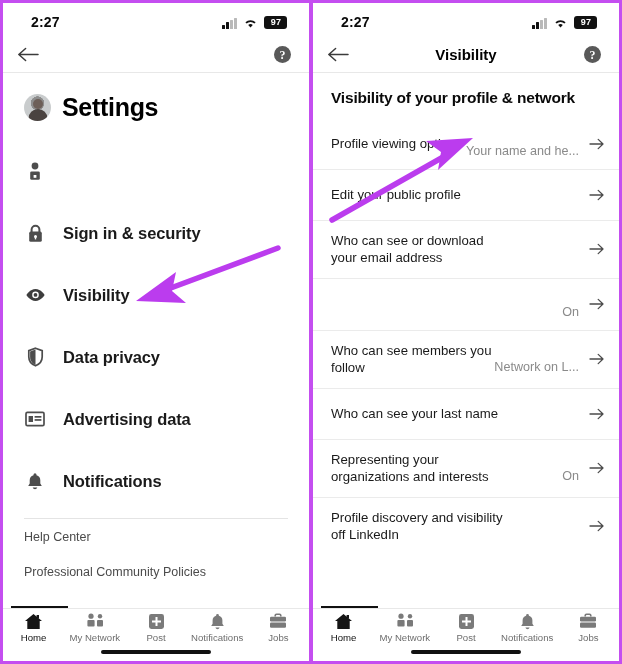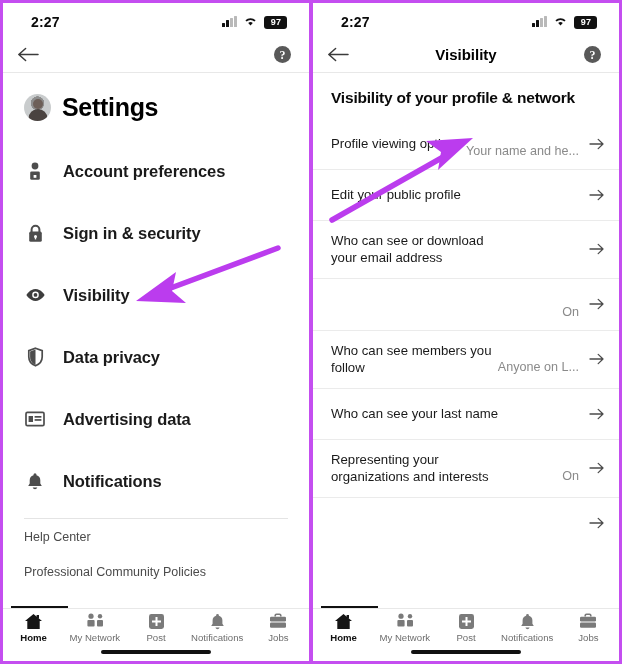--- a/index.html
+++ b/index.html
@@ -29,21 +29,21 @@
   .statusbar {
     height: 34px;
     display: flex; align-items: center;
     justify-content: space-between;
     padding: 4px 22px 0 28px;
   }
   .clock {
     font-size: 14px; font-weight: bold; color: #0b0b0b;
     letter-spacing: .2px;
   }
-  .status-icons { display: flex; align-items: flex-start; gap: 6px; }
+  .status-icons { display: flex; align-items: flex-end; gap: 6px; }
   .sig { display: flex; align-items: flex-end; gap: 1.4px; height: 11px; }
   .sig i { display: block; width: 2.6px; background: #111; border-radius: .5px; }
   .sig i:nth-child(1){height:4px}
   .sig i:nth-child(2){height:6.5px}
   .sig i:nth-child(3){height:9px;background:#b9b9b9}
   .sig i:nth-child(4){height:11px;background:#b9b9b9}
   .wifi { position: relative; width: 15px; height: 11px; }
   .wifi svg { display:block; }
   .battery {
     background: #111; color: #fff; border-radius: 3px;
@@ -141,21 +141,21 @@
     height: 53px; background: #fff;
     border-top: 1px solid #e8e8e8;
     display: flex; align-items: flex-start; padding-top: 3px;
   }
   .nav-item {
     flex: 1; display: flex; flex-direction: column;
     align-items: center; gap: 1px; cursor: pointer;
   }
   .nav-icon { height: 19px; display:flex; align-items:center; justify-content:center; }
   .nav-label { font-size: 9.6px; color: #6d6d6d; }
-  .nav-item.active .nav-label { color: #111; font-weight: bold; }
+  .nav-item.active .nav-label { color: #111; font-weight: normal; }
   .home-indicator {
     position: absolute; bottom: 7px; left: 50%; transform: translateX(-50%);
     width: 110px; height: 4.5px; border-radius: 3px; background: #111;
   }
   .active-underline {
     position: absolute; bottom: 53px; left: 8px;
     width: 57px; height: 2.5px; background: #111;
   }
 
   
@@ -203,21 +203,20 @@
     <div class="menu">
 
       <div class="menu-item">
         <span class="menu-icon">
           <svg width="16" height="19" viewBox="0 0 16 19">
               <circle cx="8" cy="4" r="3.4" fill="#4d4d4d"></circle>
               <rect x="3.2" y="9.4" width="9.6" height="8.4" rx="1.4" fill="#4d4d4d"></rect>
               <rect x="6.6" y="13" width="2.8" height="2.8" fill="#fff"></rect>
             </svg>
         </span>
-        <span class="menu-label">Account preferences</span>
       </div>
 
       <div class="menu-item">
         <span class="menu-icon">
           <svg width="17" height="19" viewBox="0 0 17 19">
               <path d="M4.6 8V5.6a3.9 3.9 0 0 1 7.8 0V8" stroke="#4d4d4d" stroke-width="2" fill="none"></path>
               <rect x="2.2" y="7.6" width="12.6" height="10.2" rx="1.6" fill="#4d4d4d"></rect>
               <circle cx="8.5" cy="12.4" r="1.5" fill="#fff"></circle>
               <rect x="7.8" y="12.4" width="1.4" height="3" fill="#fff"></rect>
             </svg>
@@ -399,21 +398,21 @@
         <span class="row-value">On</span>
         <span class="row-chevron">
           <svg width="16" height="12" viewBox="0 0 16 12">
               <path d="M1 6h13M9.2 1.4 14 6l-4.8 4.6" stroke="#4b4b4b" stroke-width="1.3" fill="none" stroke-linecap="round" stroke-linejoin="round"></path>
             </svg>
         </span>
       </div>
 
       <div class="row">
         <span class="row-label">Who can see members you follow</span>
-        <span class="row-value">Anyone on L...</span>
+        <span class="row-value">Network on L...</span>
         <span class="row-chevron">
           <svg width="16" height="12" viewBox="0 0 16 12">
               <path d="M1 6h13M9.2 1.4 14 6l-4.8 4.6" stroke="#4b4b4b" stroke-width="1.3" fill="none" stroke-linecap="round" stroke-linejoin="round"></path>
             </svg>
         </span>
       </div>
 
       <div class="row">
         <span class="row-label">Who can see your last name</span>
         <span class="row-value"></span>
@@ -428,20 +427,21 @@
         <span class="row-label">Representing your organizations and interests</span>
         <span class="row-value">On</span>
         <span class="row-chevron">
           <svg width="16" height="12" viewBox="0 0 16 12">
               <path d="M1 6h13M9.2 1.4 14 6l-4.8 4.6" stroke="#4b4b4b" stroke-width="1.3" fill="none" stroke-linecap="round" stroke-linejoin="round"></path>
             </svg>
         </span>
       </div>
 
       <div class="row">
+        <span class="row-label">Profile discovery and visibility off LinkedIn</span>
         <span class="row-value"></span>
         <span class="row-chevron">
           <svg width="16" height="12" viewBox="0 0 16 12">
               <path d="M1 6h13M9.2 1.4 14 6l-4.8 4.6" stroke="#4b4b4b" stroke-width="1.3" fill="none" stroke-linecap="round" stroke-linejoin="round"></path>
             </svg>
         </span>
       </div>
 
 
     </div>

